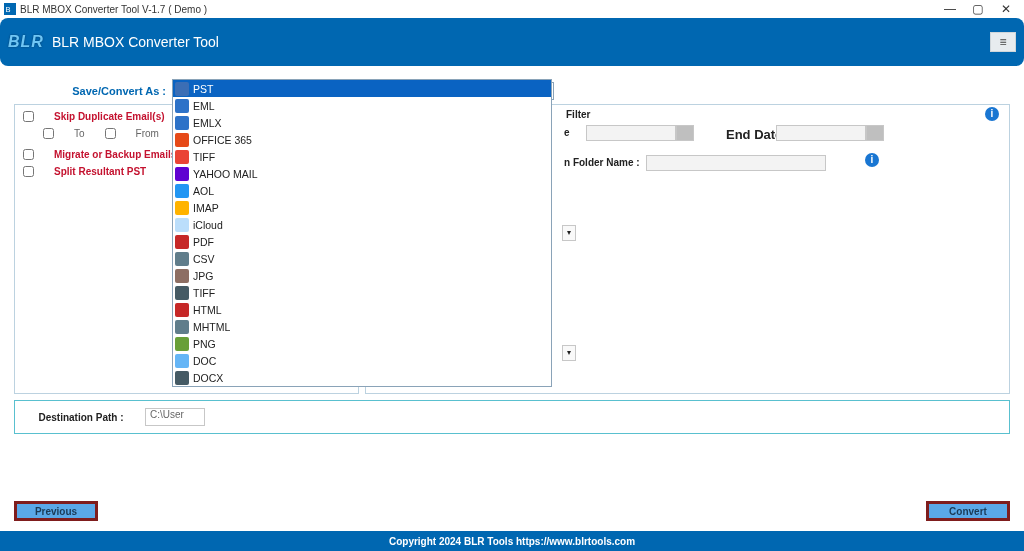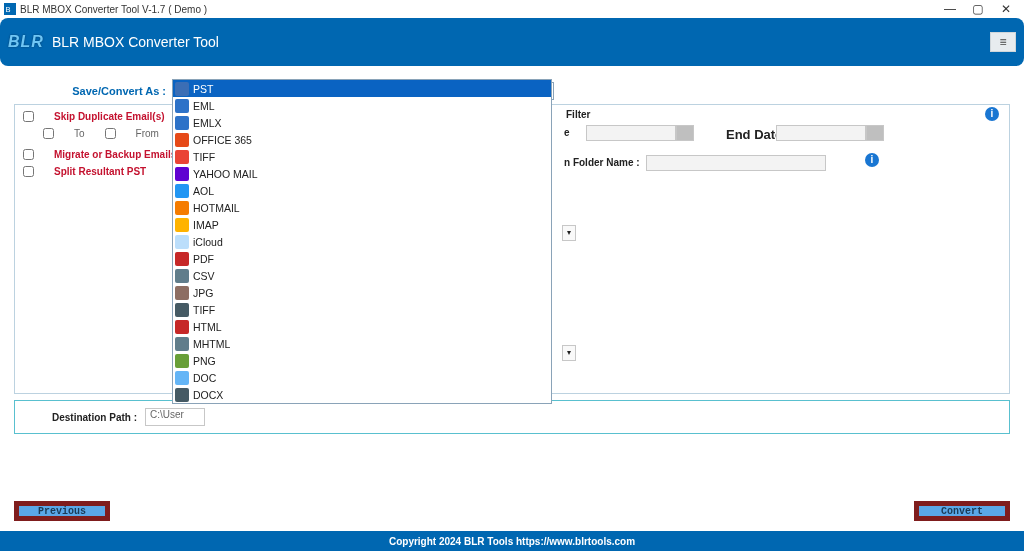--- a/index.html
+++ b/index.html
@@ -43,25 +43,25 @@
   .dropdown { position: absolute; top: 79px; left: 172px; width: 380px; background: #fff; border: 1px solid #8aa3b8; z-index: 20; max-height: 372px; overflow-y: scroll; }
   .dropdown .item { display: flex; align-items: center; height: 17px; padding-left: 2px; }
   .dropdown .item.selected { background: #0a63c2; color: #fff; }
   .dropdown .item .ic { width: 14px; height: 14px; margin-right: 4px; border-radius: 2px; display: inline-flex; align-items: center; justify-content: center; font-size: 8px; font-weight: 700; color: #fff; }
   .dropdown .item .txt { font-size: 10.5px; }
   .dropdown::-webkit-scrollbar { width: 14px; }
   .dropdown::-webkit-scrollbar-track { background: #f0f0f0; }
   .dropdown::-webkit-scrollbar-thumb { background: #c5c5c5; }
 
   .dest-row { margin-top: 6px; border: 1px solid #59c0cf; height: 34px; display: flex; align-items: center; padding: 0 10px; }
-  .dest-row .lbl { font-weight: 700; font-size: 10px; width: 120px; text-align: right; padding-right: 8px; }
+  .dest-row .lbl { font-weight: 700; font-size: 10px; width: 120px; text-align: center; padding-right: 8px; }
   .dest-row .path-box { border: 1px solid #c7c7c7; height: 18px; padding: 0 4px; font-size: 10px; color: #666; width: 60px; overflow: hidden; }
 
   .btn-row { position: absolute; bottom: 30px; left: 14px; right: 14px; display: flex; justify-content: space-between; }
-  .nav-btn { background: #5aa8e8; border: 5px solid #7f1d1d; width: 96px; height: 20px; font-size: 10px; font-weight: 600; color: #1a3a56; display: flex; align-items: center; justify-content: center; font-family: Liberation Mono, monospace; }
+  .nav-btn { background: #5aa8e8; border: 3px solid #7f1d1d; width: 84px; height: 20px; font-size: 10px; font-weight: 600; color: #1a3a56; display: flex; align-items: center; justify-content: center; }
 
   .footer { position: absolute; bottom: 0; left: 0; right: 0; height: 20px; background: #0067b1; color: #fff; font-size: 10px; display: flex; align-items: center; justify-content: center; font-weight: 600; }
 
   
   .ic-pst   { background:#3b6eb5;} .ic-eml{background:#2d72c8;} .ic-emlx{background:#2d72c8;}
   .ic-msg   { background:#49a0d8;} .ic-o365{background:#e64a19;} .ic-gmail{background:#ea4335;}
   .ic-yahoo { background:#5f01d1;} .ic-aol{background:#2196f3;} .ic-hotmail{background:#f57c00;}
   .ic-imap  { background:#ffb300;} .ic-zoho{background:#9e9e9e;} .ic-icloud{background:#bbdefb;}
   .ic-pdf   { background:#c62828;} .ic-csv{background:#607d8b;} .ic-gif{background:#8d6e63;}
   .ic-jpg   { background:#8d6e63;} .ic-tiff{background:#455a64;} .ic-html{background:#c62828;}
@@ -188,24 +188,20 @@
     </div>
     <div class="item">
       <span class="ic ic-yahoo"></span>
       <span class="txt">YAHOO MAIL</span>
     </div>
     <div class="item">
       <span class="ic ic-aol"></span>
       <span class="txt">AOL</span>
     </div>
     <div class="item">
-      <span class="ic ic-hotmail"></span>
-      <span class="txt">HOTMAIL</span>
-    </div>
-    <div class="item">
       <span class="ic ic-imap"></span>
       <span class="txt">IMAP</span>
     </div>
     <div class="item">
       <span class="ic ic-icloud"></span>
       <span class="txt">iCloud</span>
     </div>
     <div class="item">
       <span class="ic ic-pdf"></span>
       <span class="txt">PDF</span>

